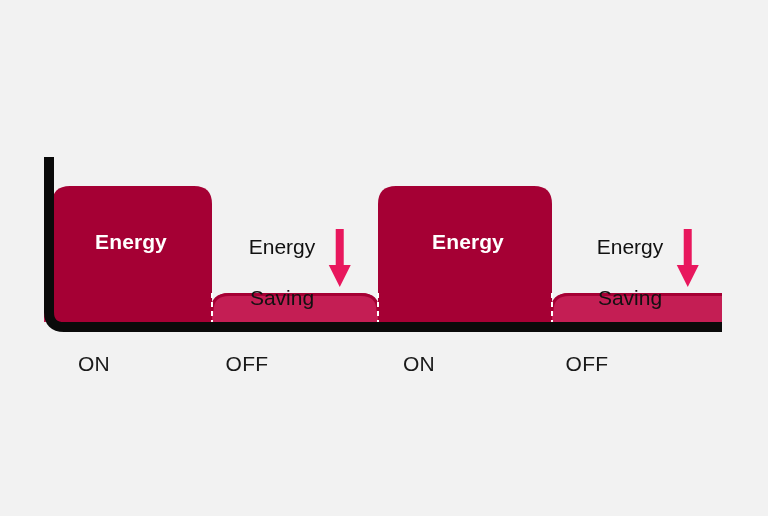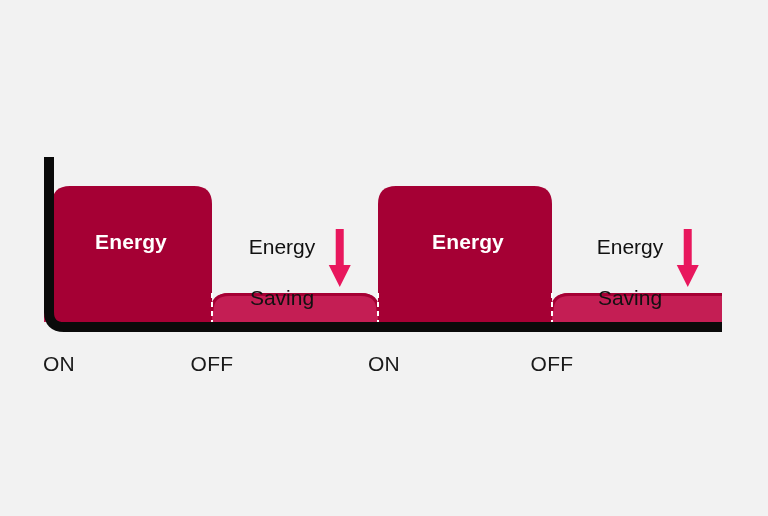--- a/index.html
+++ b/index.html
@@ -30,20 +30,21 @@
   .axis-tick-label {
     position: absolute;
     font-family: "Liberation Sans", sans-serif;
     font-size: 21px;
     font-weight: 400;
     color: #1a1a1a;
     letter-spacing: 0.3px;
     white-space: nowrap;
     text-align: center;
     transform: translateX(-50%);
+    margin-left: 35px;
   }
   .block-label {
     position: absolute;
     font-family: "Liberation Sans", sans-serif;
     font-size: 21px;
     font-weight: bold;
     color: #ffffff;
     white-space: nowrap;
     text-align: center;
     transform: translateX(-50%);

